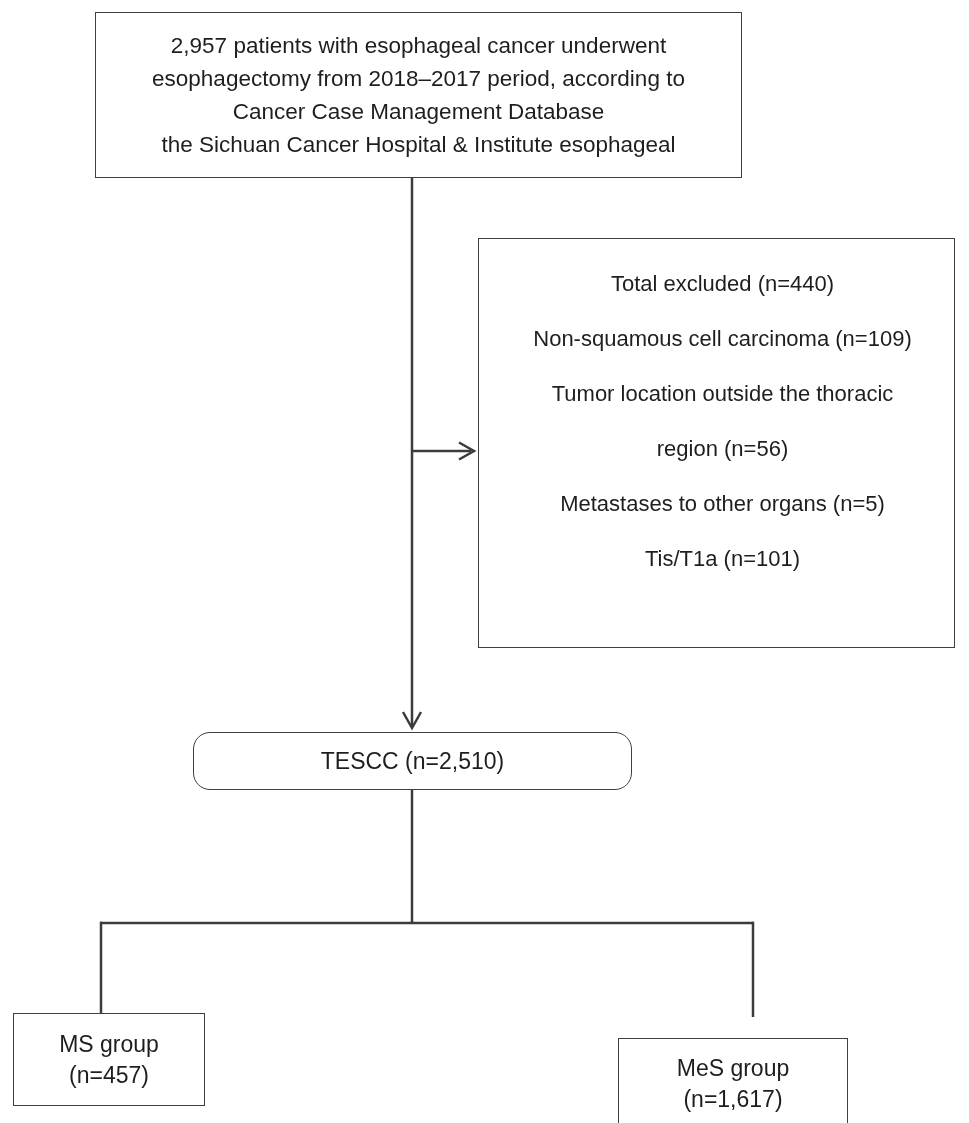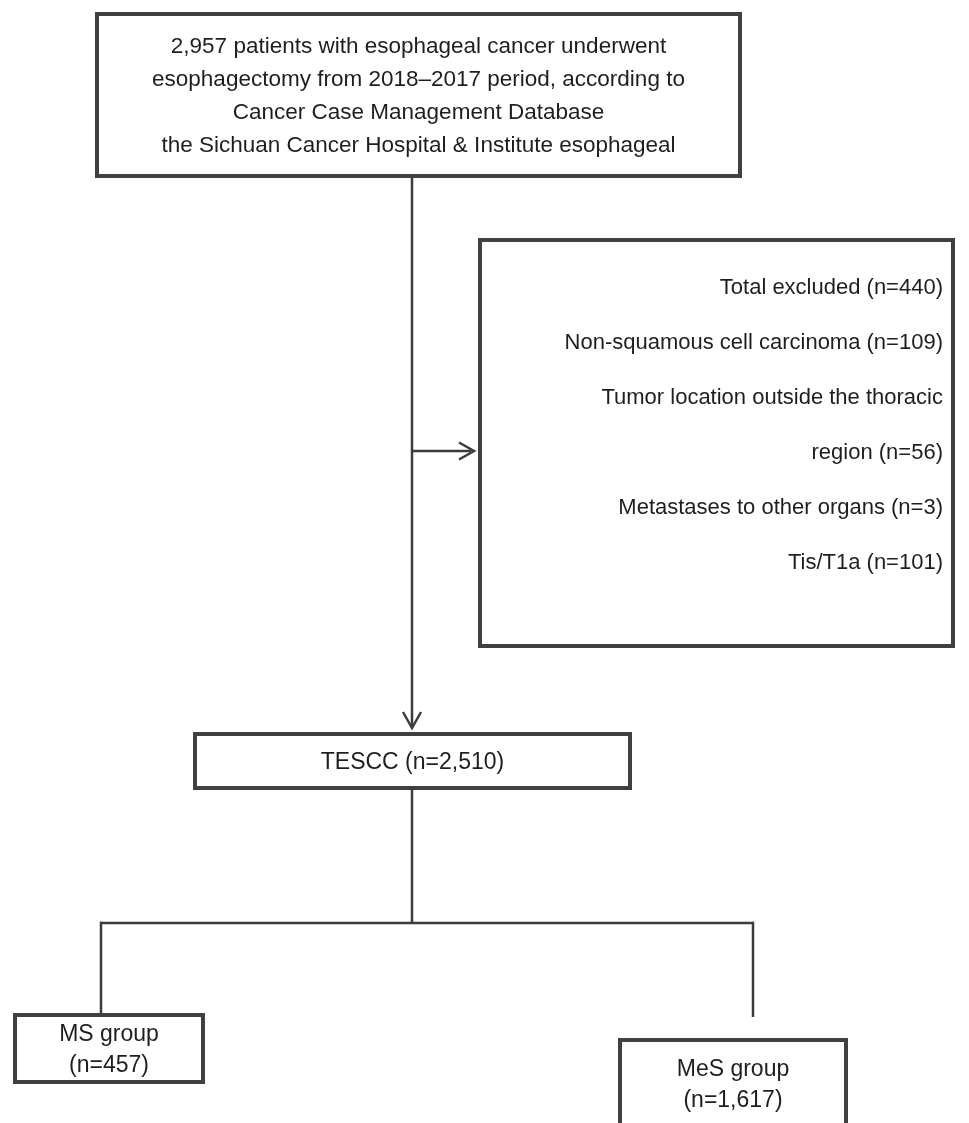--- a/index.html
+++ b/index.html
@@ -19,21 +19,21 @@
   .connectors {
     position: absolute;
     left: 0;
     top: 0;
     width: 969px;
     height: 1123px;
   }
   .box {
     position: absolute;
     box-sizing: border-box;
-    border: 4px solid #404040;
+    border: 1px solid #404040;
     background: #ffffff;
   }
   .box.centered {
     display: flex;
     flex-direction: column;
     align-items: center;
     justify-content: center;
     text-align: center;
   }
   .source-box {
@@ -45,34 +45,35 @@
     line-height: 33px;
   }
   .excluded-box {
     left: 478px;
     top: 238px;
     width: 477px;
     height: 410px;
     padding: 17px 8px 0 20px;
     font-size: 22px;
     line-height: 55px;
-    text-align: right;
+    text-align: center;
   }
   .tescc-box {
     left: 193px;
     top: 732px;
     width: 439px;
     height: 58px;
     font-size: 23px;
+    border-radius: 17px;
   }
   .ms-box {
     left: 13px;
     top: 1013px;
     width: 192px;
-    height: 71px;
+    height: 93px;
     font-size: 23px;
     line-height: 31px;
   }
   .mes-box {
     left: 618px;
     top: 1017px;
     width: 230px;
     height: 91px;
     font-size: 23px;
     line-height: 31px;
@@ -109,21 +110,21 @@
     <div class="line-text">esophagectomy from 2018–2017 period, according to</div>
     <div class="line-text">Cancer Case Management Database</div>
     <div class="line-text">the Sichuan Cancer Hospital &amp; Institute esophageal</div>
   </div>
 
   <div class="box excluded-box">
     <div class="line-text">Total excluded (n=440)</div>
     <div class="line-text">Non-squamous cell carcinoma (n=109)</div>
     <div class="line-text">Tumor location outside the thoracic</div>
     <div class="line-text">region (n=56)</div>
-    <div class="line-text">Metastases to other organs (n=3)</div>
+    <div class="line-text">Metastases to other organs (n=5)</div>
     <div class="line-text">Tis/T1a (n=101)</div>
   </div>
 
   <div class="box centered tescc-box">
     <div class="line-text">TESCC (n=2,510)</div>
   </div>
 
   <div class="box centered ms-box">
     <div class="line-text">MS group</div>
     <div class="line-text">(n=457)</div>

